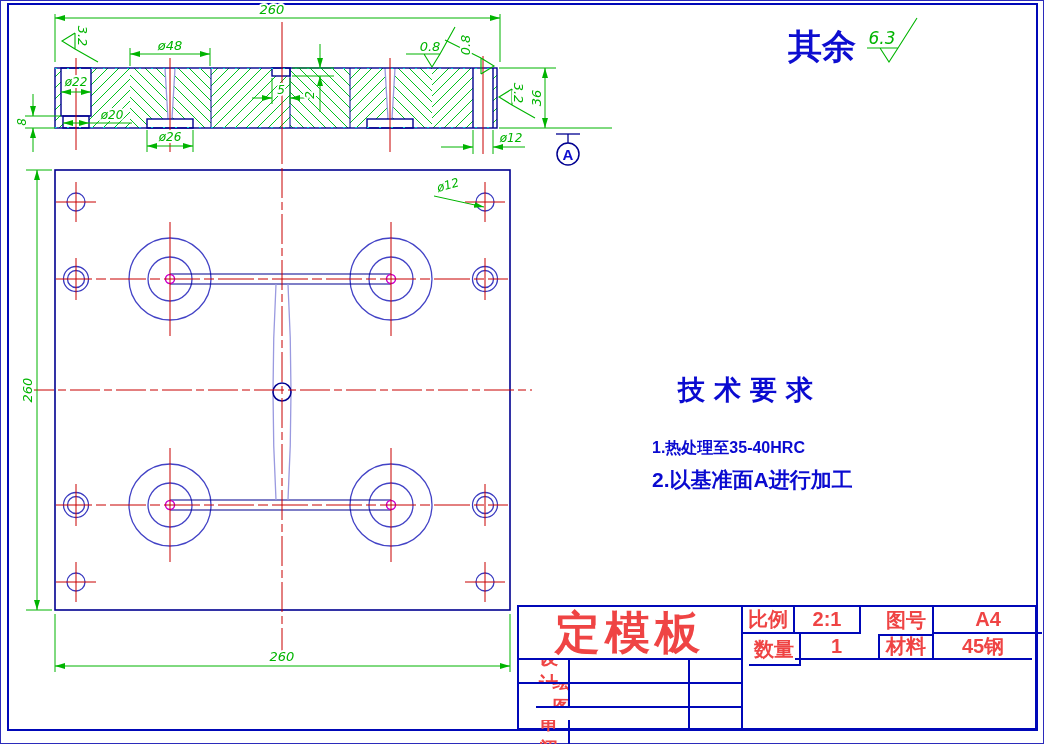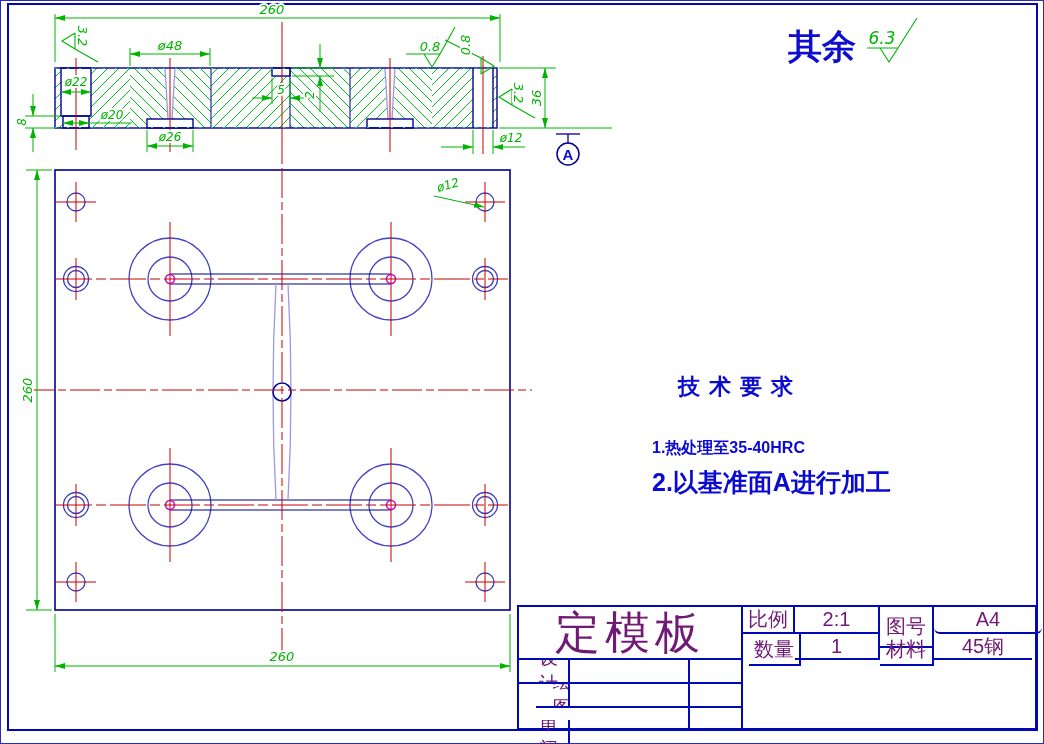--- a/index.html
+++ b/index.html
@@ -4,28 +4,28 @@
 <style>
   html,body{margin:0;padding:0;}
   body{width:1044px;height:744px;position:relative;background:#ffffff;
        font-family:"Liberation Sans",sans-serif;overflow:hidden;}
   svg{position:absolute;left:0;top:0;}
   .dim{fill:#00b400;font-family:"DejaVu Sans",sans-serif;font-style:italic;
        paint-order:stroke;stroke:#ffffff;stroke-width:4px;stroke-linejoin:round;}
   .bluetext{fill:#0d0dd0;font-family:"Liberation Sans",sans-serif;font-weight:bold;}
   
   .techreq{position:absolute;left:640px;top:372px;width:330px;color:#0a0ad0;}
-  .tr-title{position:absolute;left:38px;top:0;font-size:22px;font-weight:bold;letter-spacing:9px;white-space:nowrap;}
+  .tr-title{position:absolute;left:38px;top:0;font-size:27px;font-weight:bold;letter-spacing:9px;white-space:nowrap;}
   .tr-item1{position:absolute;left:12px;top:66px;font-size:16px;font-weight:bold;white-space:nowrap;}
-  .tr-item2{position:absolute;left:12px;top:94px;font-size:25px;font-weight:bold;white-space:nowrap;}
+  .tr-item2{position:absolute;left:12px;top:94px;font-size:21px;font-weight:bold;white-space:nowrap;}
   
   .tblock{position:absolute;left:517px;top:605px;width:520px;height:125px;
           box-sizing:border-box;border:2px solid #0008b8;background:#fff;}
   .tb-cell{position:absolute;display:flex;align-items:center;justify-content:center;
-           color:#701a75;box-sizing:border-box;font-weight:normal;overflow:hidden;}
+           color:#ef4444;box-sizing:border-box;font-weight:bold;overflow:hidden;}
   .bR{border-right:2px solid #0008b8;}
   .bB{border-bottom:2px solid #0008b8;}
   .partname{font-size:45px;letter-spacing:5px;}
   .lbl{font-size:20px;}
   .val{font-size:20px;}
   .rowlbl{font-size:19px;padding-left:20px;}
 </style>
 </head>
 <body>
 
@@ -279,26 +279,26 @@
 
 <div class="techreq">
   <div class="tr-title">技术要求</div>
   <div class="tr-item1">1.热处理至35-40HRC</div>
   <div class="tr-item2">2.以基准面A进行加工</div>
 </div>
 
 <div class="tblock">
   <div class="tb-cell bR bB partname" style="left:0;top:0;width:224px;height:53px;">定模板</div>
   <div class="tb-cell bR bB lbl" style="left:224px;top:0;width:52px;height:27px;">比例</div>
-  <div class="tb-cell bR bB val" style="left:276px;top:0;width:85px;height:27px;text-align:center;">2:1</div>
-  <div class="tb-cell bR bB lbl" style="left:361px;top:0;width:54px;height:41px;">图号</div>
-  <div class="tb-cell bB val" style="left:415px;top:0;width:108px;height:27px;border-radius:6px;">A4</div>
+  <div class="tb-cell bR bB val" style="left:276px;top:0;width:66px;height:27px;text-align:center;">2:1</div>
+  <div class="tb-cell bR bB lbl" style="left:361px;top:0;width:54px;height:29px;">图号</div>
+  <div class="tb-cell bB val" style="left:415px;top:0;width:108px;height:27px;">A4</div>
   <div class="tb-cell bR bB lbl" style="left:230px;top:27px;width:52px;height:32px;">数量</div>
   <div class="tb-cell bR bB val" style="left:276px;top:27px;width:85px;height:26px;">1</div>
-  <div class="tb-cell bR bB lbl" style="left:361px;top:27px;width:54px;height:32px;">材料</div>
+  <div class="tb-cell bR bB lbl" style="left:361px;top:27px;width:54px;height:26px;">材料</div>
   <div class="tb-cell bB val" style="left:415px;top:27px;width:98px;height:26px;">45钢</div>
 
   <div class="tb-cell bR bB rowlbl" style="left:0;top:53px;width:51px;height:24px;">设计</div>
   <div class="tb-cell bR bB" style="left:51px;top:53px;width:120px;height:24px;"></div>
   <div class="tb-cell bR bB" style="left:171px;top:53px;width:53px;height:24px;"></div>
 
   <div class="tb-cell bR bB rowlbl" style="left:17px;top:77px;width:34px;height:24px;">绘图</div>
   <div class="tb-cell bR bB" style="left:51px;top:77px;width:120px;height:24px;"></div>
   <div class="tb-cell bR bB" style="left:171px;top:77px;width:53px;height:24px;"></div>
 

